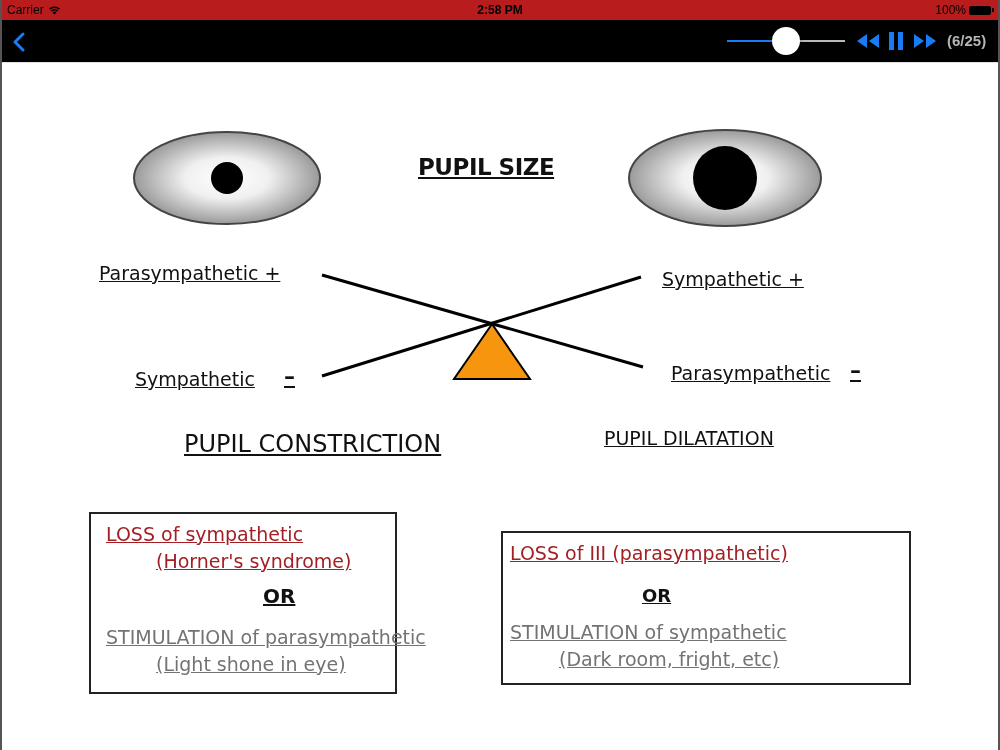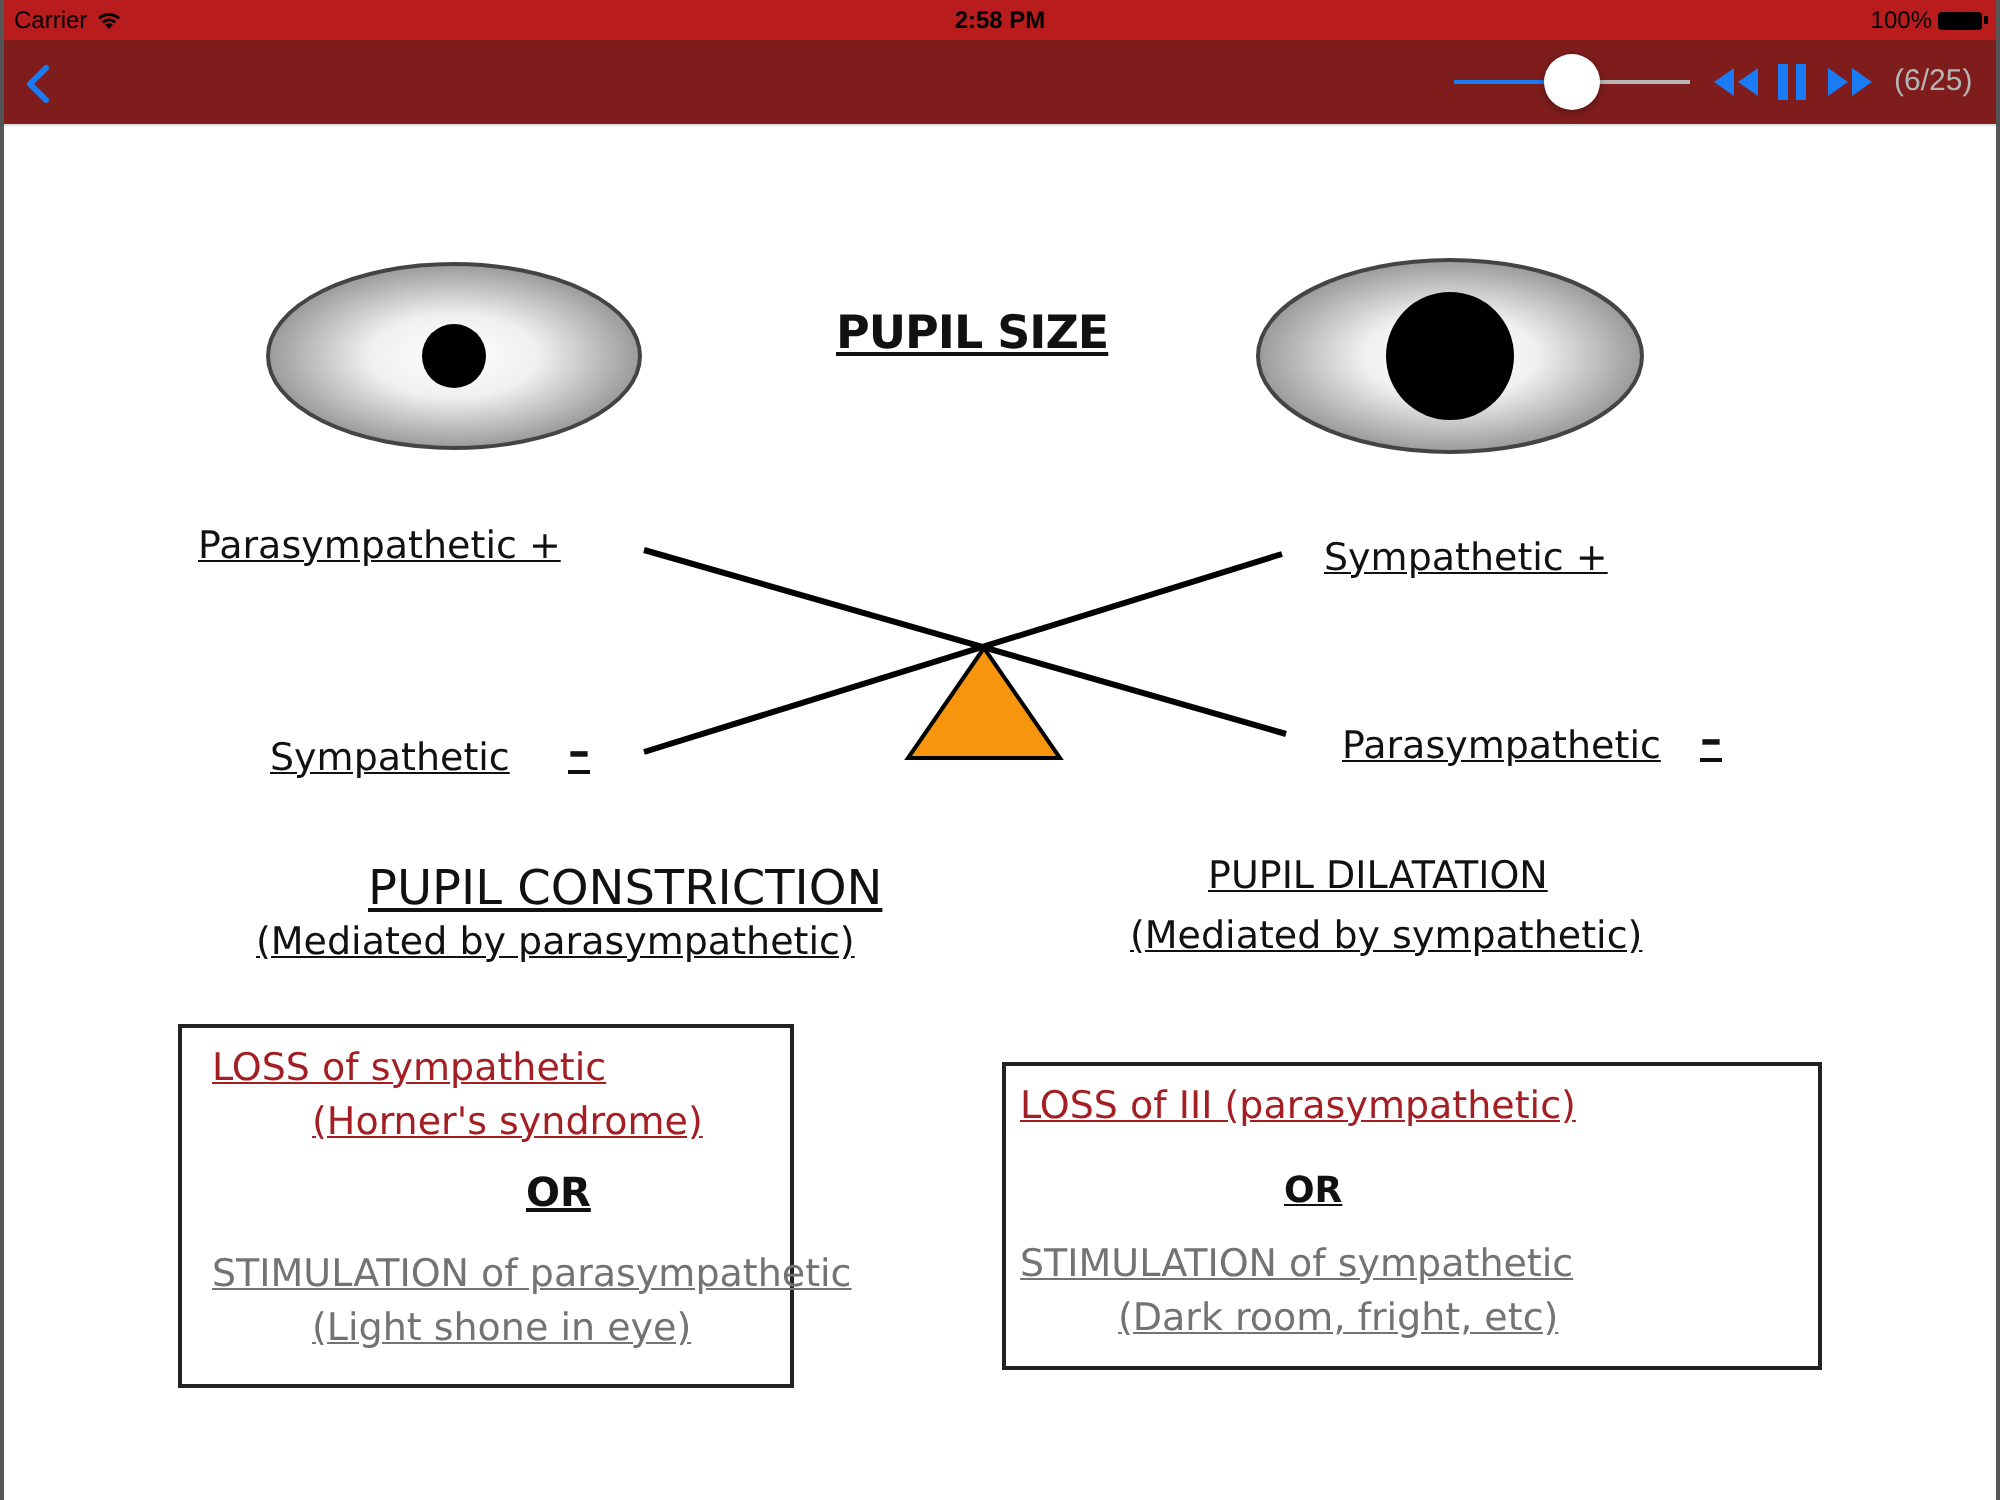--- a/index.html
+++ b/index.html
@@ -5,21 +5,21 @@
   * { box-sizing: border-box; margin: 0; padding: 0; }
   html, body { width: 1000px; height: 750px; overflow: hidden; background: #fff; }
   body { font-family: "Liberation Sans", sans-serif; position: relative; }
   .frame { position: absolute; left: 0; top: 0; width: 1000px; height: 750px; border-left: 2px solid #555; border-right: 2px solid #555; pointer-events: none; }
   .statusbar { position: absolute; left: 0; top: 0; width: 1000px; height: 20px; background: #b91c1c; font-size: 12px; color: #000; }
   .sb-carrier { position: absolute; left: 7px; top: 3px; display: flex; align-items: center; gap: 4px; }
   .sb-time { position: absolute; left: 0; right: 0; top: 3px; text-align: center; font-weight: bold; }
   .sb-battery { position: absolute; right: 6px; top: 3px; display: flex; align-items: center; gap: 3px; }
   .battery-body { width: 22px; height: 9px; background: #000; border-radius: 2px; }
   .battery-tip { width: 2px; height: 4px; background: #000; margin-left: -2px; }
-  .navbar { position: absolute; left: 0; top: 20px; width: 1000px; height: 43px; background: #7f1d1d; border-bottom: 1px solid #e0e0e0; }
+  .navbar { position: absolute; left: 0; top: 20px; width: 1000px; height: 43px; background: #000000; border-bottom: 1px solid #e0e0e0; font-weight: bold; }
   .back-btn { position: absolute; left: 8px; top: 8px; width: 24px; height: 28px; cursor: pointer; }
   .slider { position: absolute; left: 727px; top: 6px; width: 118px; height: 30px; cursor: pointer; }
   .slider-track-filled { position: absolute; left: 0; top: 14px; height: 2px; background: #1a7cf5; }
   .slider-track-empty { position: absolute; right: 0; top: 14px; height: 2px; background: #b8b8b8; }
   .slider-thumb { position: absolute; top: 1px; width: 28px; height: 28px; margin-left: -14px; border-radius: 50%; background: #fff; box-shadow: 0 1px 4px rgba(0,0,0,0.35); }
   .ctrl { position: absolute; top: 10px; height: 22px; cursor: pointer; }
   .page-counter { position: absolute; left: 947px; top: 12px; font-size: 15px; color: #b5b5b5; }
   .content { position: absolute; left: 0; top: 64px; width: 1000px; height: 686px; }
   .txt { position: absolute; font-family: "DejaVu Sans", sans-serif; color: #111; white-space: nowrap; text-decoration: underline; }
   .box { position: absolute; border: 2px solid #222; background: #fff; }
@@ -101,23 +101,21 @@
   <div class="txt" style="left:418px;top:90px;font-size:23px;font-weight:bold;letter-spacing:-0.5px;">PUPIL SIZE</div>
 
   <div class="txt" style="left:99px;top:198px;font-size:19px;">Parasympathetic +</div>
   <div class="txt" style="left:135px;top:304px;font-size:19px;">Sympathetic</div>
   <div class="txt" style="left:284px;top:300px;font-size:22px;font-weight:bold;">–</div>
   <div class="txt" style="left:662px;top:204px;font-size:19px;">Sympathetic +</div>
   <div class="txt" style="left:671px;top:298px;font-size:19px;">Parasympathetic</div>
   <div class="txt" style="left:850px;top:294px;font-size:22px;font-weight:bold;">–</div>
 
   <div class="txt" style="left:184px;top:366px;font-size:24px;">PUPIL CONSTRICTION</div>
-  <div class="txt" style="left:128px;top:396px;font-size:19px;">(Mediated by parasympathetic)</div>
   <div class="txt" style="left:604px;top:363px;font-size:19px;">PUPIL DILATATION</div>
-  <div class="txt" style="left:565px;top:393px;font-size:19px;">(Mediated by sympathetic)</div>
 
   <div class="box" style="left:89px;top:448px;width:308px;height:182px;">
     <div class="txt red" style="left:15px;top:9px;font-size:19px;">LOSS of sympathetic</div>
     <div class="txt red" style="left:65px;top:36px;font-size:19px;">(Horner's syndrome)</div>
     <div class="txt" style="left:172px;top:70px;font-size:20px;font-weight:bold;">OR</div>
     <div class="txt blue" style="left:15px;top:112px;font-size:19px;">STIMULATION of parasympathetic</div>
     <div class="txt blue" style="left:65px;top:139px;font-size:19px;">(Light shone in eye)</div>
   </div>
 
   <div class="box" style="left:501px;top:467px;width:410px;height:154px;">

